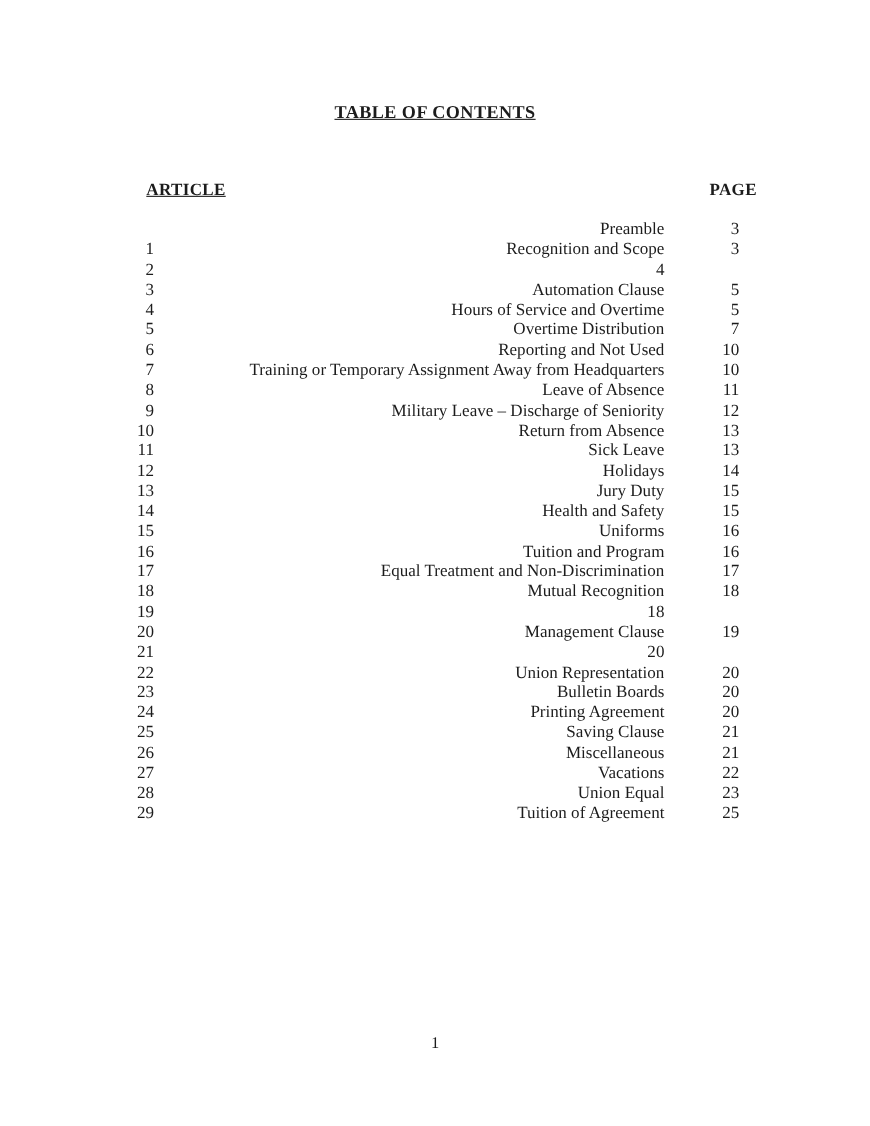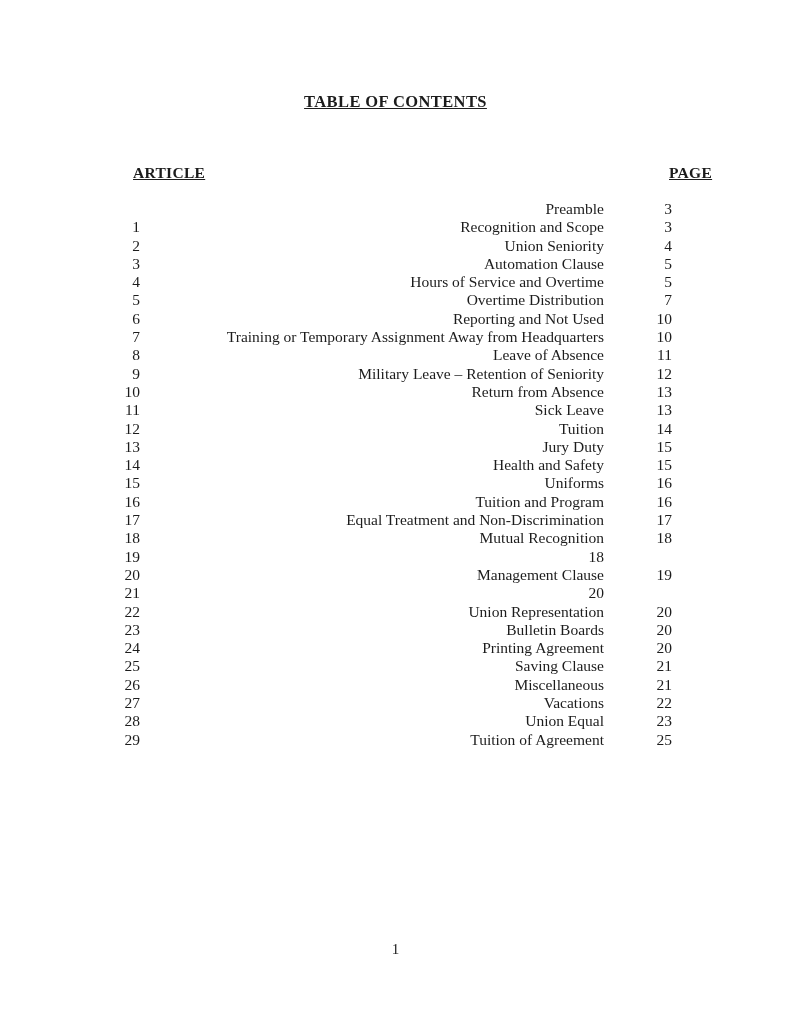--- a/index.html
+++ b/index.html
@@ -36,22 +36,21 @@
     margin-left: 41px;
   }
   .col-article {
     position: absolute;
     left: 92px;
     text-decoration: underline;
     letter-spacing: 0.3px;
   }
   .col-page {
     position: absolute;
-    left: 628px;
-    text-decoration: underline;
+    left: 604px;
     letter-spacing: 0.3px;
   }
   .toc-list {
     position: absolute;
     top: 200px;
     left: 92px;
     width: 580px;
     font-size: 15.5px;
     line-height: 18.3px;
     text-align: right;
@@ -88,21 +87,20 @@
         <span class="cell">Preamble</span>
         <span class="cell">3</span>
       </div>
       <div class="toc-row">
         <span class="cell">1</span>
         <span class="cell">Recognition and Scope</span>
         <span class="cell">3</span>
       </div>
       <div class="toc-row">
         <span class="cell">2</span>
-        <span class="cell">Union Seniority</span>
         <span class="cell">4</span>
       </div>
       <div class="toc-row">
         <span class="cell">3</span>
         <span class="cell">Automation Clause</span>
         <span class="cell">5</span>
       </div>
       <div class="toc-row">
         <span class="cell">4</span>
         <span class="cell">Hours of Service and Overtime</span>
@@ -123,36 +121,36 @@
         <span class="cell">Training or Temporary Assignment Away from Headquarters</span>
         <span class="cell">10</span>
       </div>
       <div class="toc-row">
         <span class="cell">8</span>
         <span class="cell">Leave of Absence</span>
         <span class="cell">11</span>
       </div>
       <div class="toc-row">
         <span class="cell">9</span>
-        <span class="cell">Military Leave – Retention of Seniority</span>
+        <span class="cell">Military Leave – Discharge of Seniority</span>
         <span class="cell">12</span>
       </div>
       <div class="toc-row">
         <span class="cell">10</span>
         <span class="cell">Return from Absence</span>
         <span class="cell">13</span>
       </div>
       <div class="toc-row">
         <span class="cell">11</span>
         <span class="cell">Sick Leave</span>
         <span class="cell">13</span>
       </div>
       <div class="toc-row">
         <span class="cell">12</span>
-        <span class="cell">Tuition</span>
+        <span class="cell">Holidays</span>
         <span class="cell">14</span>
       </div>
       <div class="toc-row">
         <span class="cell">13</span>
         <span class="cell">Jury Duty</span>
         <span class="cell">15</span>
       </div>
       <div class="toc-row">
         <span class="cell">14</span>
         <span class="cell">Health and Safety</span>

